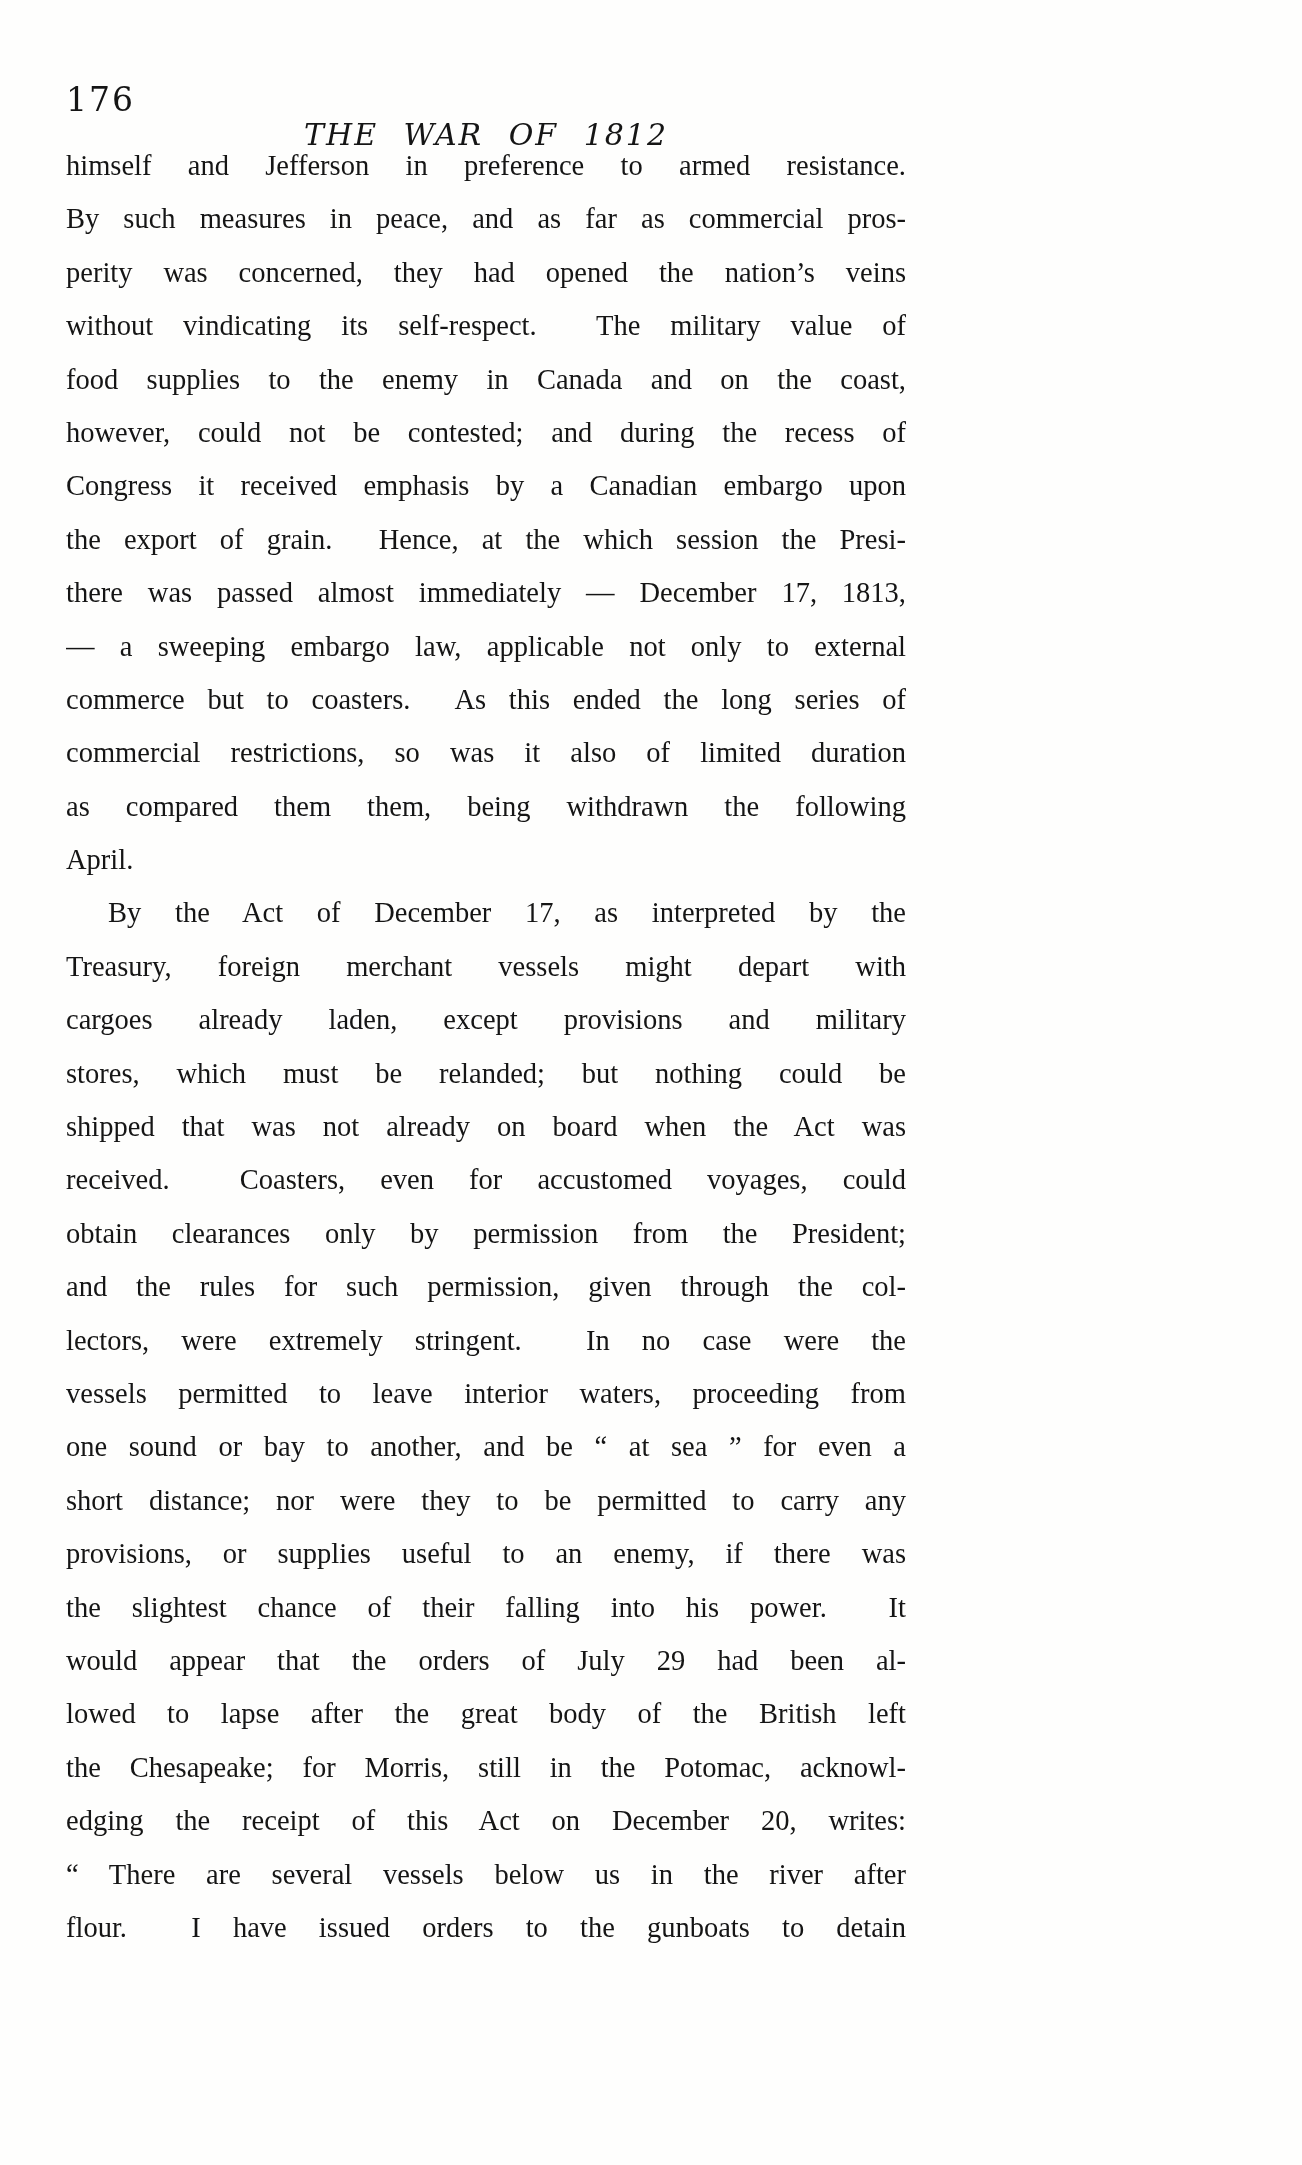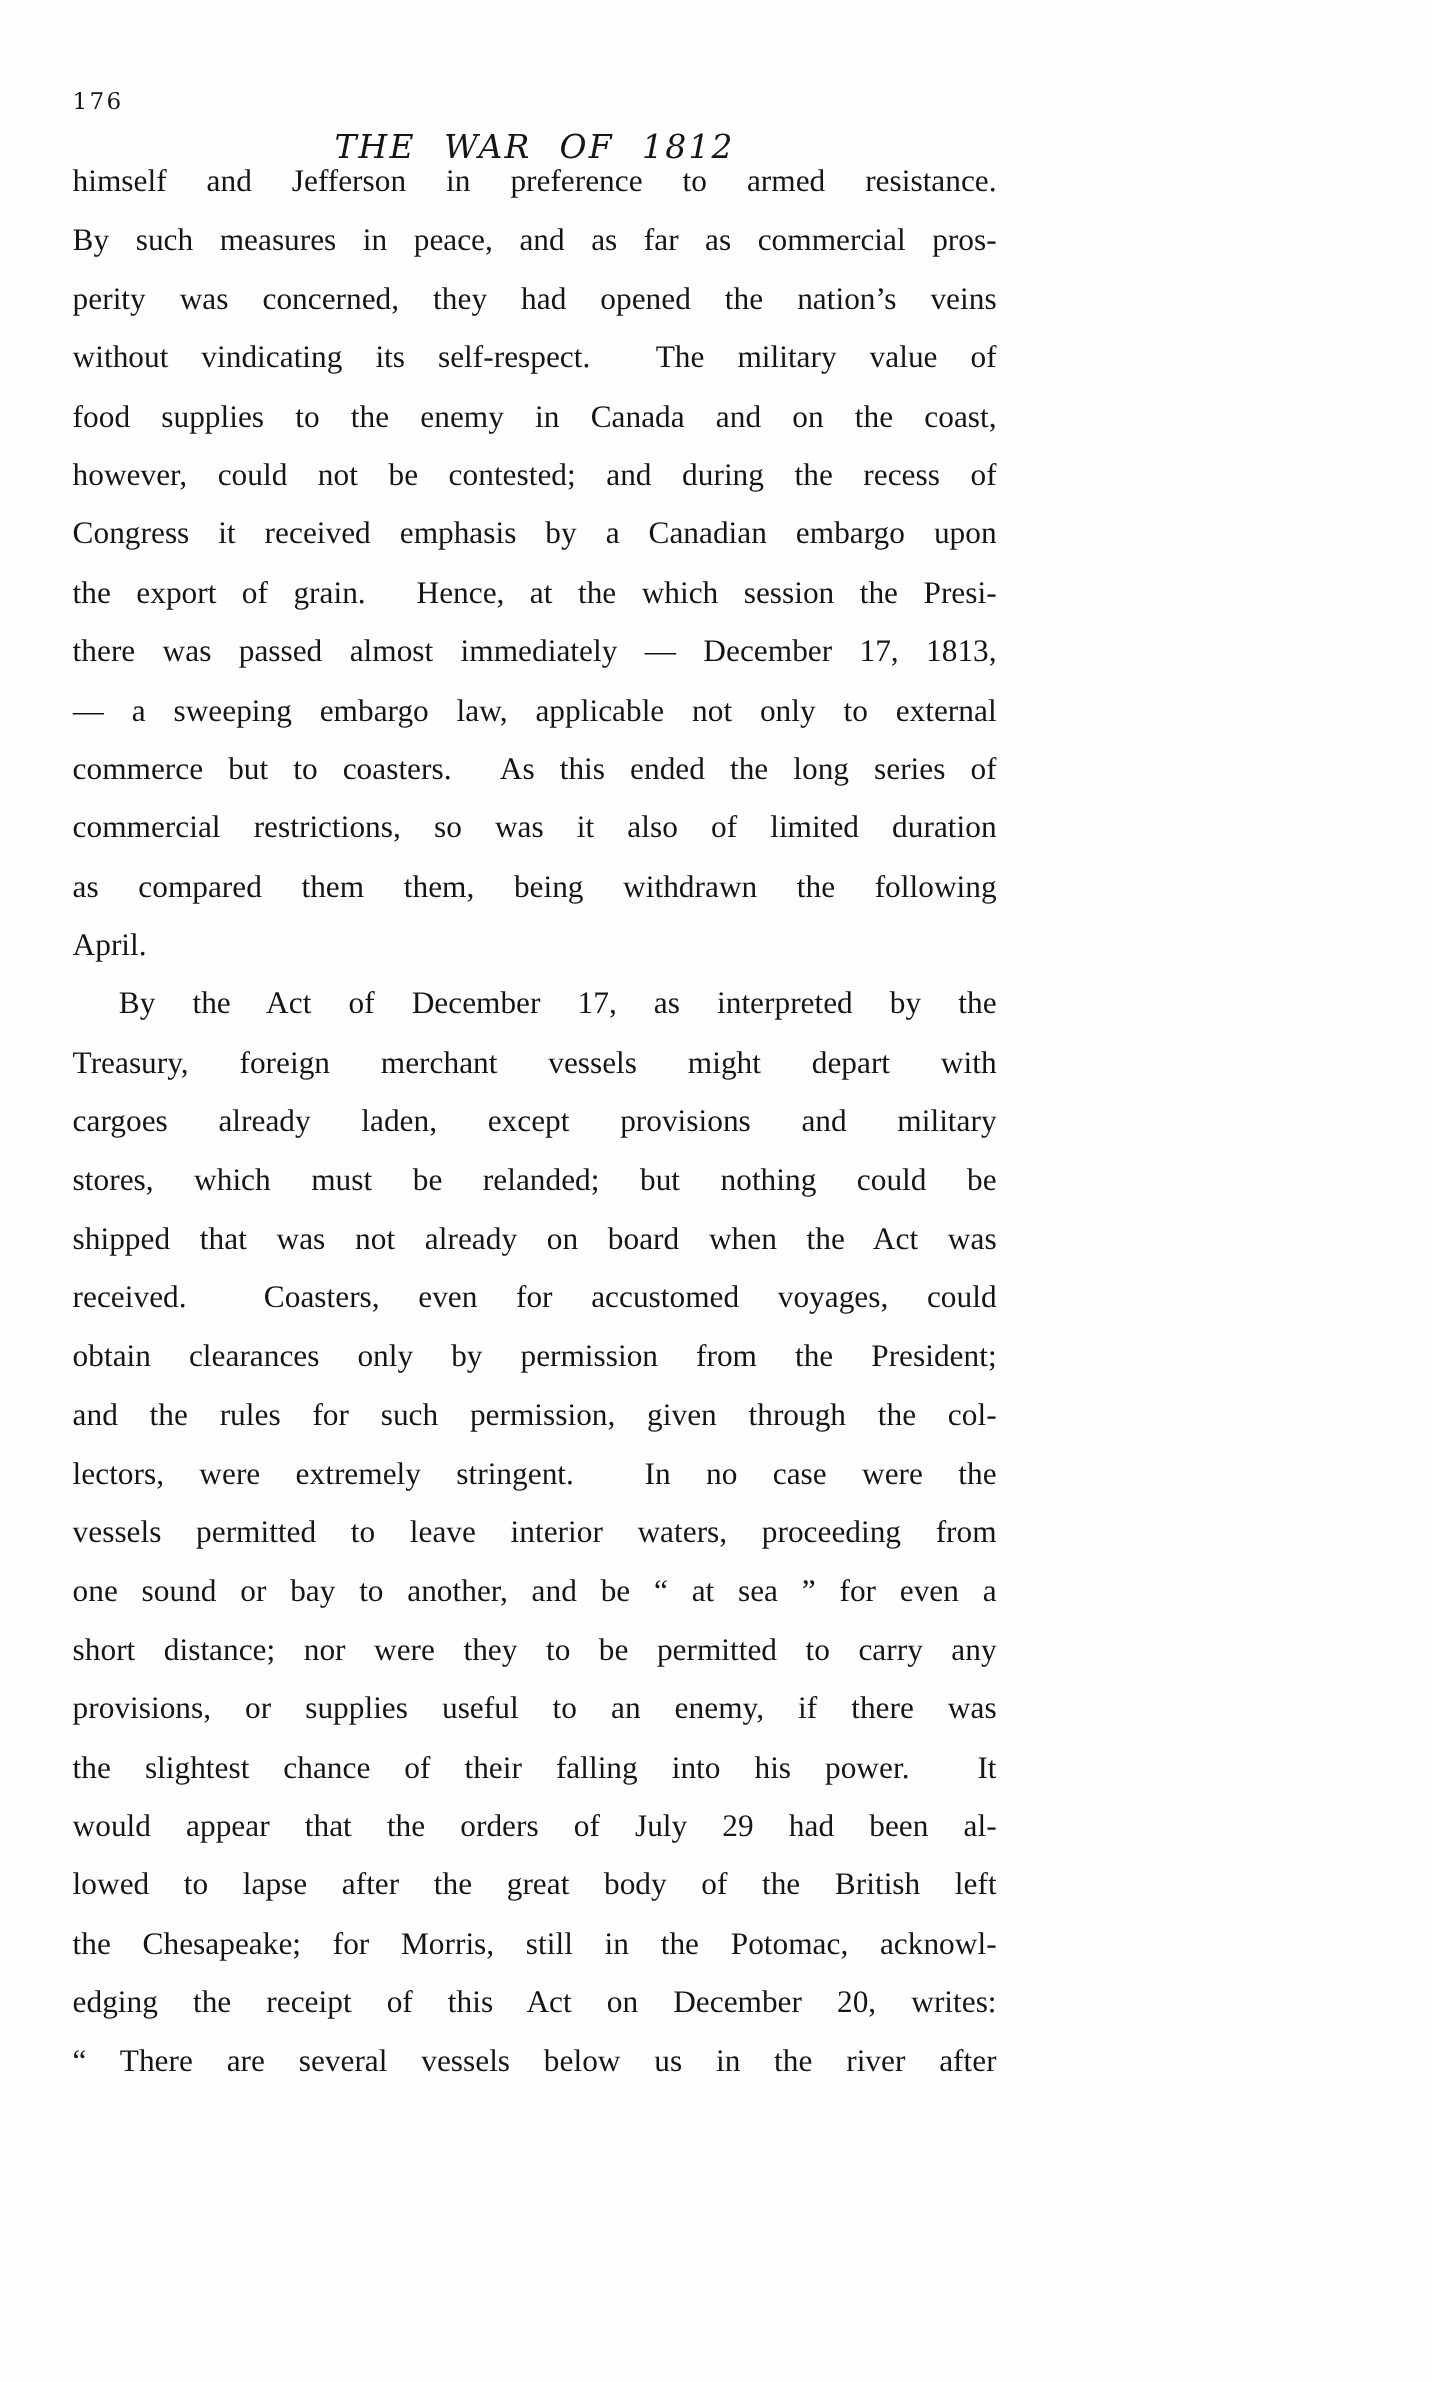--- a/index.html
+++ b/index.html
@@ -20,21 +20,21 @@
     position: absolute;
     top: 80px;
     left: 66px;
     width: 840px;
     height: 40px;
   }
   .page-number {
     position: absolute;
     left: 0;
     top: 0;
-    font-size: 21px;
+    font-size: 33px;
     letter-spacing: 2px;
   }
   .running-title {
     position: absolute;
     left: 0;
     right: 0;
     top: 2px;
     text-align: center;
     font-style: italic;
     font-size: 30px;
@@ -107,15 +107,16 @@
         <div class="line">vessels permitted to leave interior waters, proceeding from</div>
         <div class="line">one sound or bay to another, and be “ at sea ” for even a</div>
         <div class="line">short distance; nor were they to be permitted to carry any</div>
         <div class="line">provisions, or supplies useful to an enemy, if there was</div>
         <div class="line">the slightest chance of their falling into his power.  It</div>
         <div class="line">would appear that the orders of July 29 had been al-</div>
         <div class="line">lowed to lapse after the great body of the British left</div>
         <div class="line">the Chesapeake; for Morris, still in the Potomac, acknowl-</div>
         <div class="line">edging the receipt of this Act on December 20, writes:</div>
         <div class="line">“ There are several vessels below us in the river after</div>
+        <div class="line">flour.  I have issued orders to the gunboats to detain</div>
       </div>
     </div>
 </div>
 
 </body></html>

